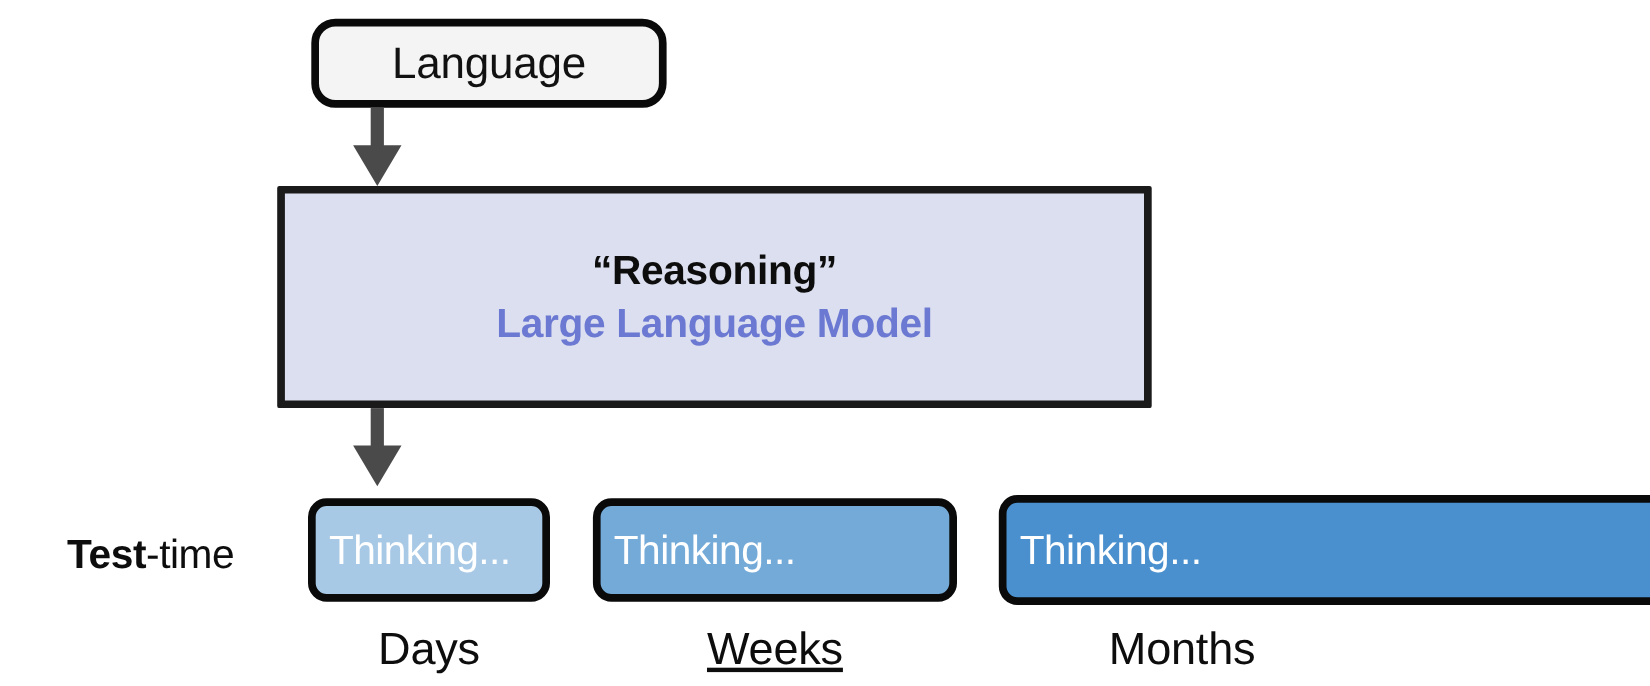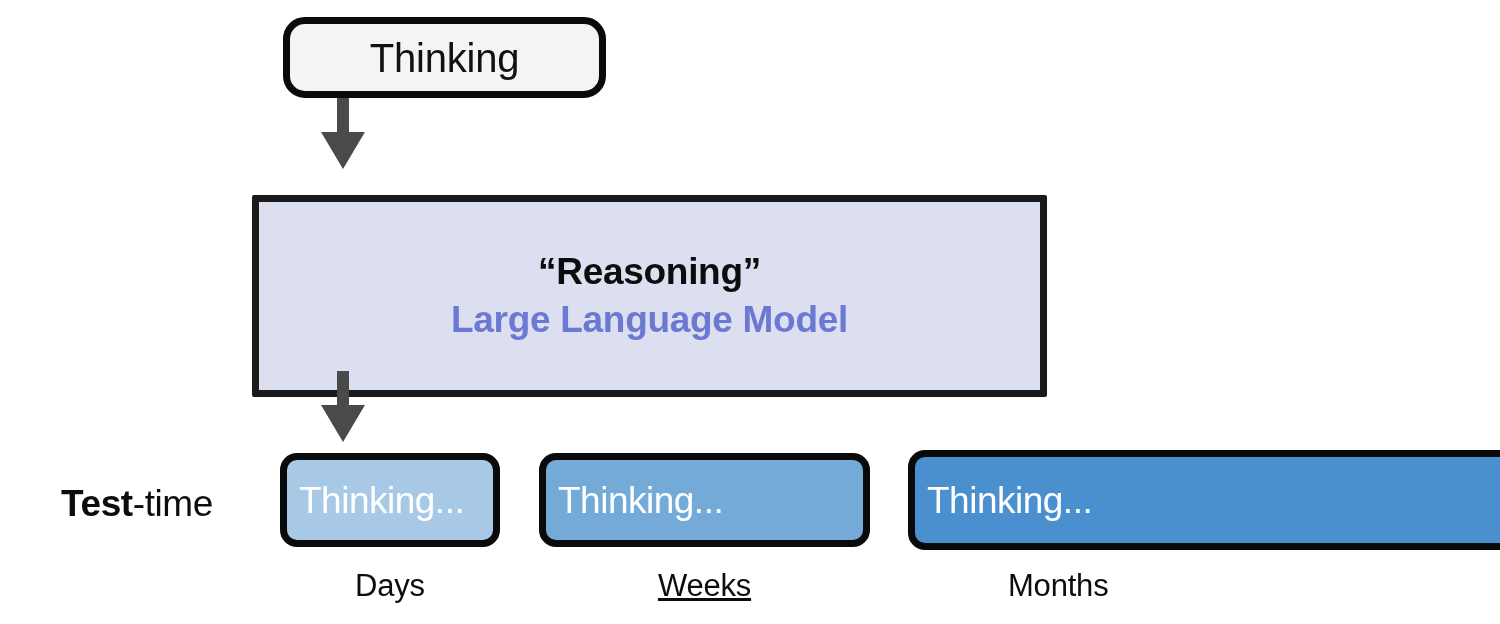--- a/index.html
+++ b/index.html
@@ -62,21 +62,20 @@
     height: 202px;
     box-sizing: border-box;
     background: #DCDFEF;
     border: 7px solid #1A1A1A;
     border-radius: 2px;
     display: flex;
     flex-direction: column;
     align-items: center;
     justify-content: center;
     gap: 2px;
-    margin-top: 26px;
   }
   .llm-title {
     font-size: 37px;
     font-weight: 700;
     color: #0D0D0D;
     line-height: 1.25;
     letter-spacing: -0.3px;
   }
   .llm-subtitle {
     font-size: 37px;
@@ -135,36 +134,36 @@
   .bar-months {
     left: 908px;
     top: 450px;
     width: 640px;   
     height: 100px;
   }
 
   
   .caption {
     position: absolute;
-    font-size: 31px;
+    font-size: 41px;
     color: #0D0D0D;
     line-height: 1;
     letter-spacing: -0.2px;
   }
   .cap-days   { left: 280px; top: 570px; width: 220px; text-align: center; }
   .cap-weeks  { left: 539px; top: 570px; width: 331px; text-align: center; text-decoration: underline; }
   .cap-months { left: 1008px; top: 570px; text-align: left; }
 </style>
 </head>
 <body>
 
 <div class="canvas">
 
   <div class="question-box">
-    <span class="question-label">Thinking</span>
+    <span class="question-label">Language</span>
   </div>
 
   <div class="arrow" style="left:313px; top:98px;">
     <svg width="60" height="72" viewBox="0 0 60 72" aria-hidden="true">
       <rect x="24" y="0" width="12" height="38" fill="#4A4A4A"></rect>
       <polygon points="8,34 52,34 30,71" fill="#4A4A4A"></polygon>
     </svg>
   </div>
 
   <div class="llm-box">

